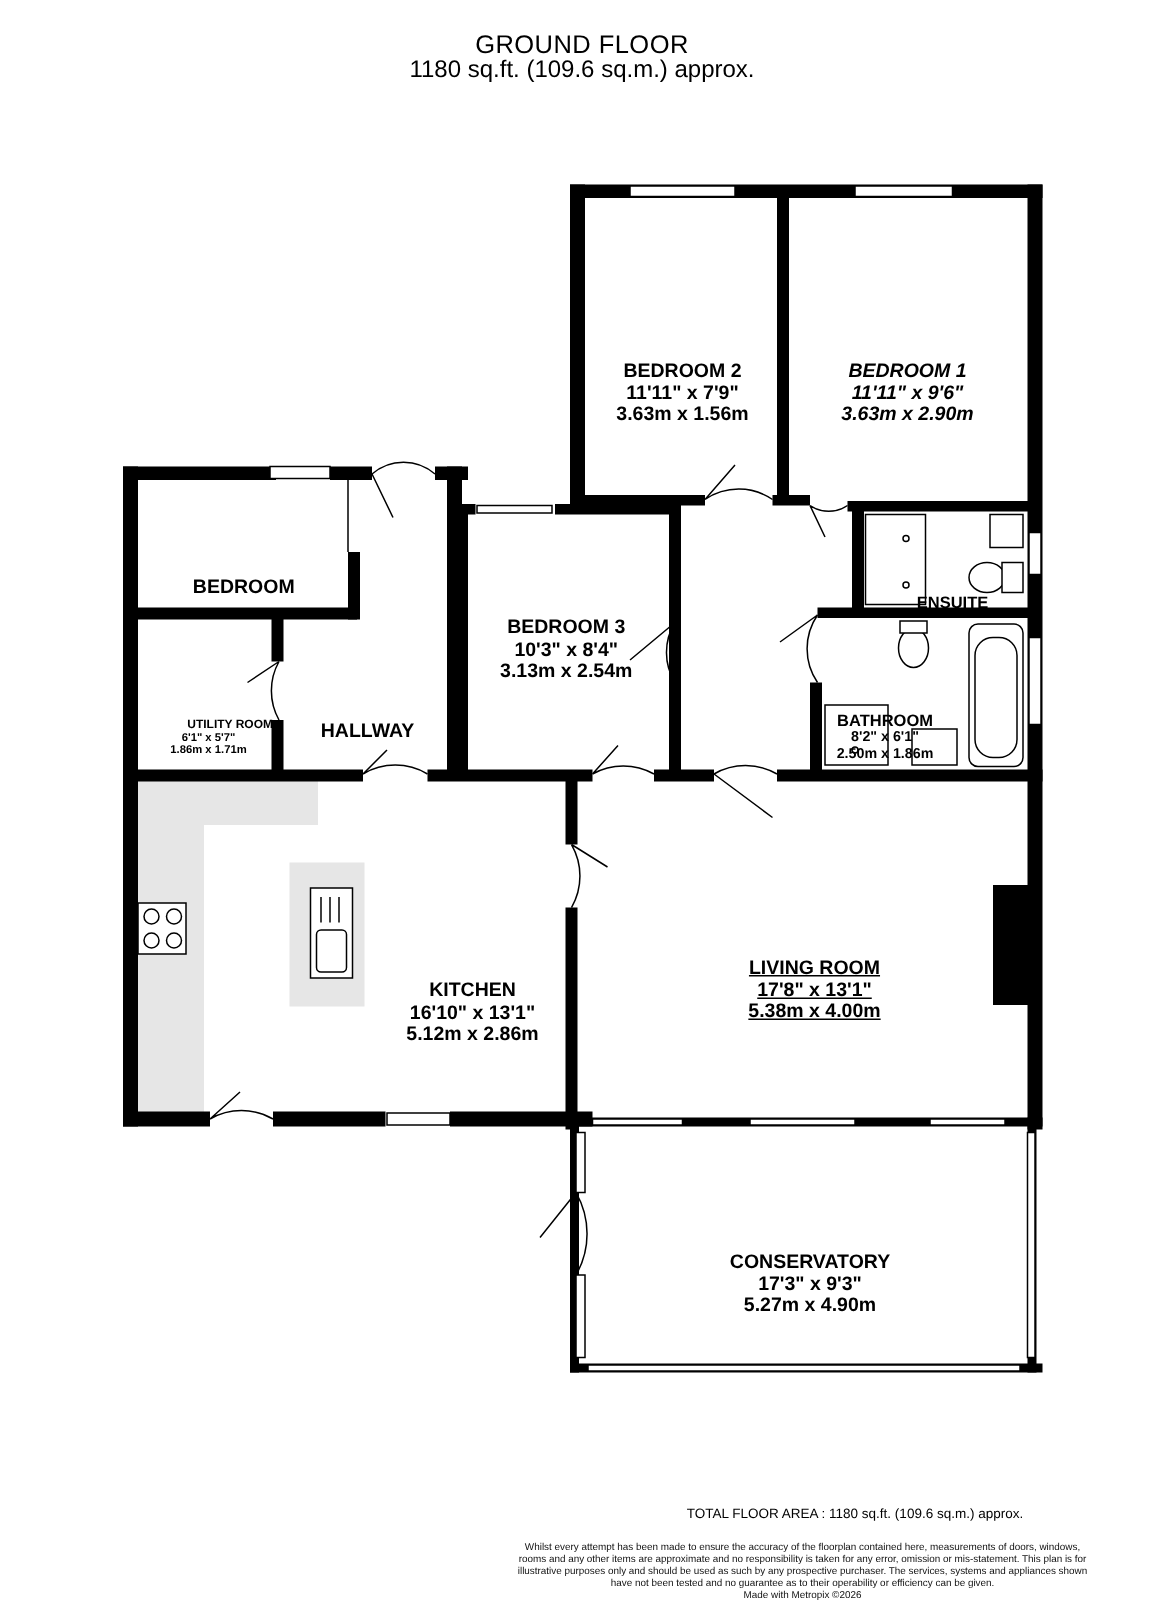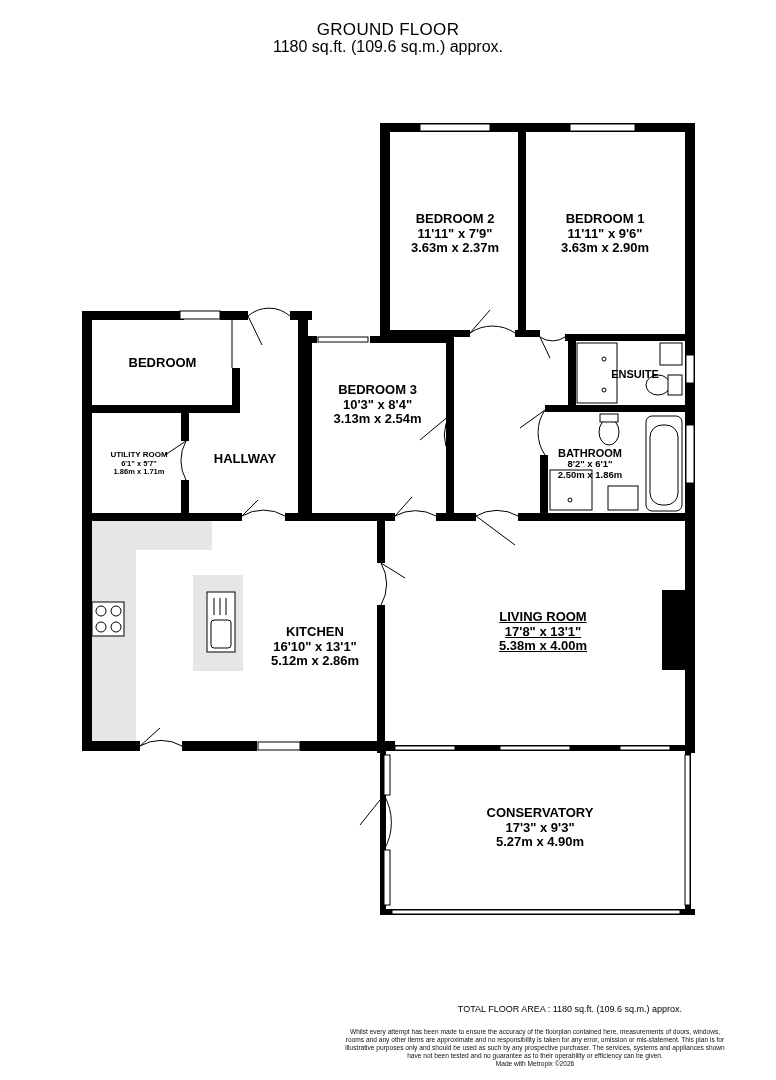--- a/index.html
+++ b/index.html
@@ -1,24 +1,24 @@
 <!DOCTYPE html>
 <html><head>
 <meta charset="utf-8">
 <style>
   html, body { margin:0; padding:0; background:#ffffff; }
   body { width:776px; height:1080px; position:relative; overflow:hidden; font-family:"Liberation Sans", sans-serif; color:#000; }
   .title { position:absolute; left:0; width:776px; text-align:center; }
   #t1 { top:20px; font-size:17px; letter-spacing:0.3px; }
   #t2 { top:38px; font-size:16px; }
   svg#plan { position:absolute; left:0; top:0; }
-  .lbl { position:absolute; text-align:center; font-weight:bold; line-height:1.12; }
+  .lbl { position:absolute; text-align:center; font-weight:bold; line-height:1.12;margin-top:28px; }
   .lbl .n { font-size:13px; display:block; }
   .lbl .d { font-size:13px; display:block; }
-  .lbl.sm .n { font-size:8px; }
+  .lbl.sm .n { font-size:8px;text-align:right; }
   .lbl.sm .d { font-size:7.5px; font-weight:bold; }
   .lbl.md .n { font-size:11px; }
   .lbl.md .d { font-size:9.5px; }
   .foot { position:absolute; left:340px; width:390px; text-align:center; }
   #f1 { top:1004px; left:405px; width:330px; font-size:9px; text-align:center; }
   #f2 { top:1028px; font-size:6.6px; line-height:1.22; color:#111; }
 </style>
 </head>
 <body>
 
@@ -151,23 +151,23 @@
     <rect x="600" y="414" width="18" height="8"></rect>
     <rect x="550" y="470" width="42" height="40"></rect>
     <circle cx="570" cy="500" r="2"></circle>
     <rect x="608" y="486" width="30" height="24"></rect>
   </g>
 </svg>
 
 <div class="lbl" style="left:400px;top:212px;width:110px;">
   <span class="n">BEDROOM 2</span>
   <span class="d">11'11"  x 7'9"</span>
-  <span class="d">3.63m  x 2.37m</span>
-</div>
-<div class="lbl" style="left:545px;top:212px;width:120px;">
+  <span class="d">3.63m  x 1.56m</span>
+</div>
+<div class="lbl" style="left:545px;top:212px;width:120px;font-style:italic;">
   <span class="n">BEDROOM 1</span>
   <span class="d">11'11"  x 9'6"</span>
   <span class="d">3.63m  x 2.90m</span>
 </div>
 <div class="lbl" style="left:110px;top:356px;width:105px;">
   <span class="n">BEDROOM</span>
 </div>
 <div class="lbl" style="left:315px;top:383px;width:125px;">
   <span class="n">BEDROOM 3</span>
   <span class="d">10'3"  x 8'4"</span>

